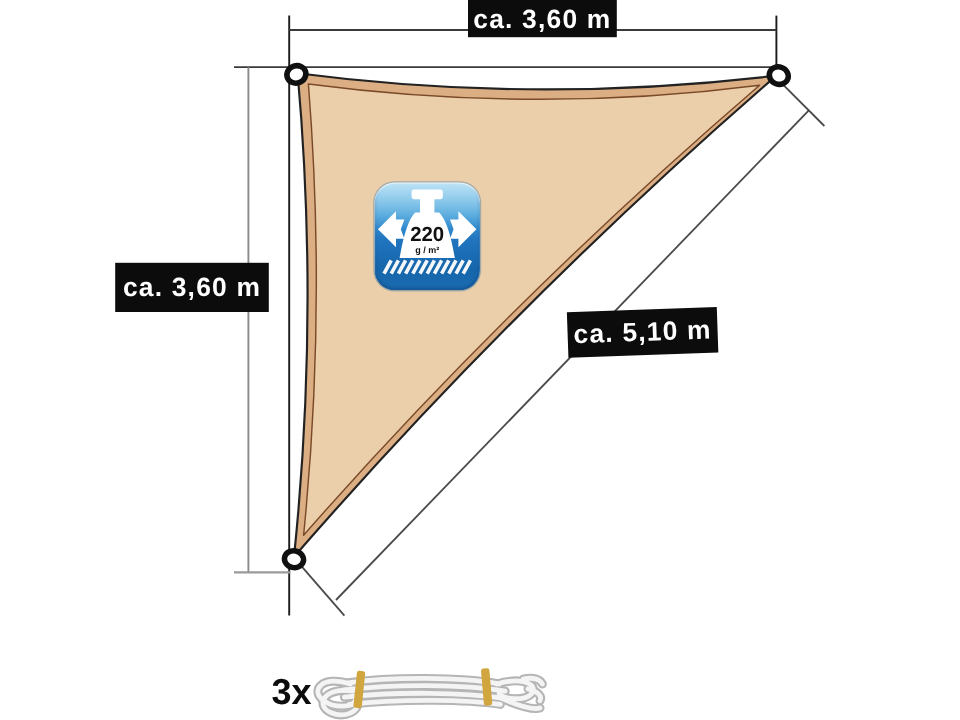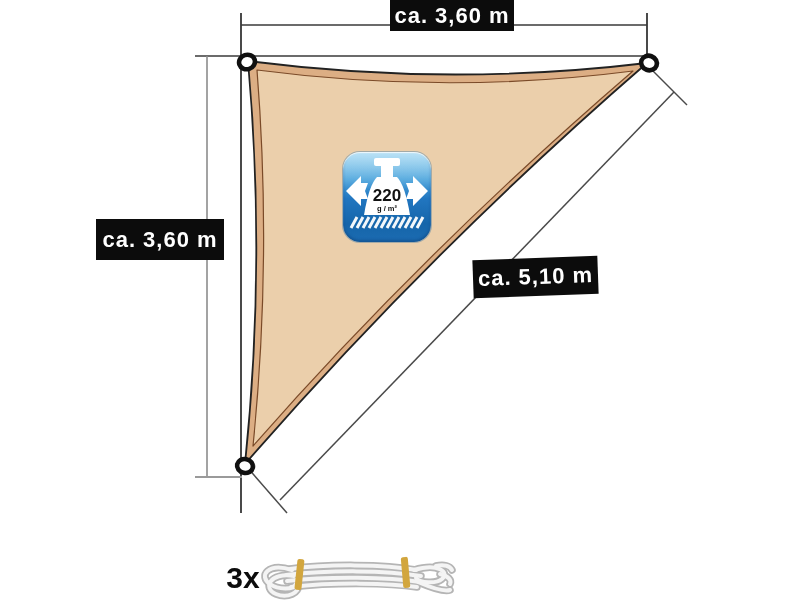--- a/index.html
+++ b/index.html
@@ -15,21 +15,21 @@
   }
   .label-top{left:390px;top:0px;width:124px;height:31px;}
   .label-left{left:96px;top:219px;width:128px;height:41px;}
   .label-diag{left:473px;top:258px;width:125px;height:38px;transform:rotate(-2deg);}
   .label-rope{left:458px;top:560px;width:126px;height:37px;}
   .qty-label{
     position:absolute;left:222px;top:560px;width:42px;height:36px;
     color:#0c0c0c;font-weight:bold;font-size:30px;display:flex;align-items:center;justify-content:center;
   }
   .badge{
-    position:absolute;left:343px;top:152px;width:88px;height:90px;border-radius:17px;
+    position:absolute;left:312px;top:152px;width:88px;height:90px;border-radius:17px;
     background:
       linear-gradient(rgba(255,255,255,0.38), rgba(255,255,255,0) 42%),
       linear-gradient(180deg,#93d2f1 0%,#4aa4dc 30%,#2176c0 52%,#1565aa 80%,#1c6cb2 100%);
     box-shadow: inset 0 1px 1px rgba(255,255,255,0.8), inset 0 -2px 3px rgba(0,40,90,0.35), 0 0 0 1px rgba(30,100,160,0.35);
   }
   .badge svg{display:block;}
 </style>
 </head>
 <body>
 

